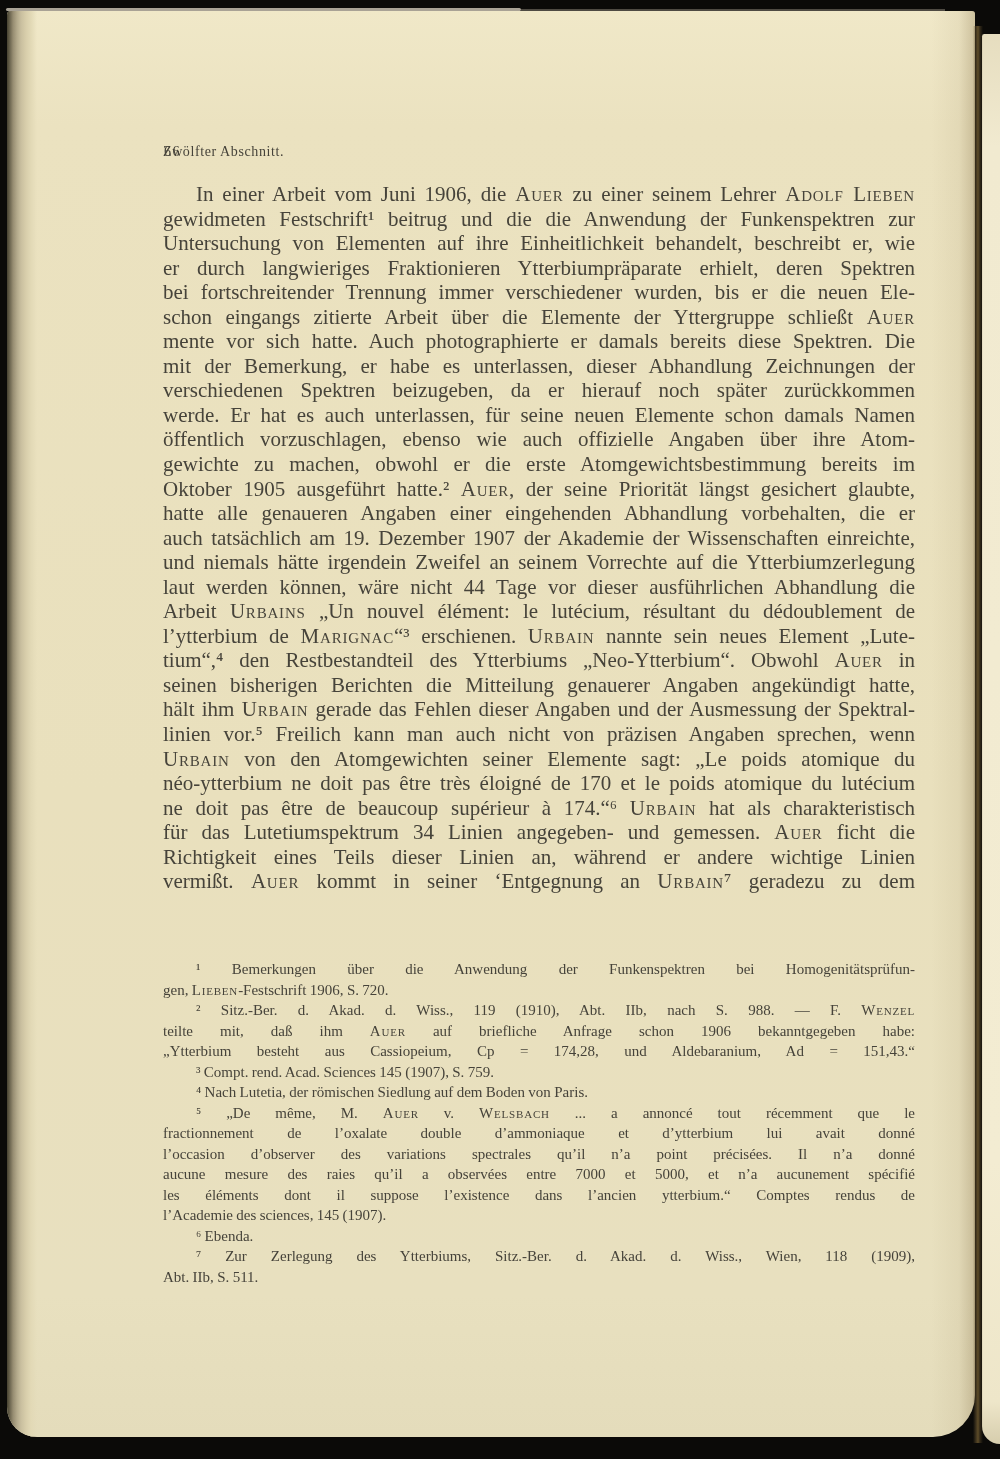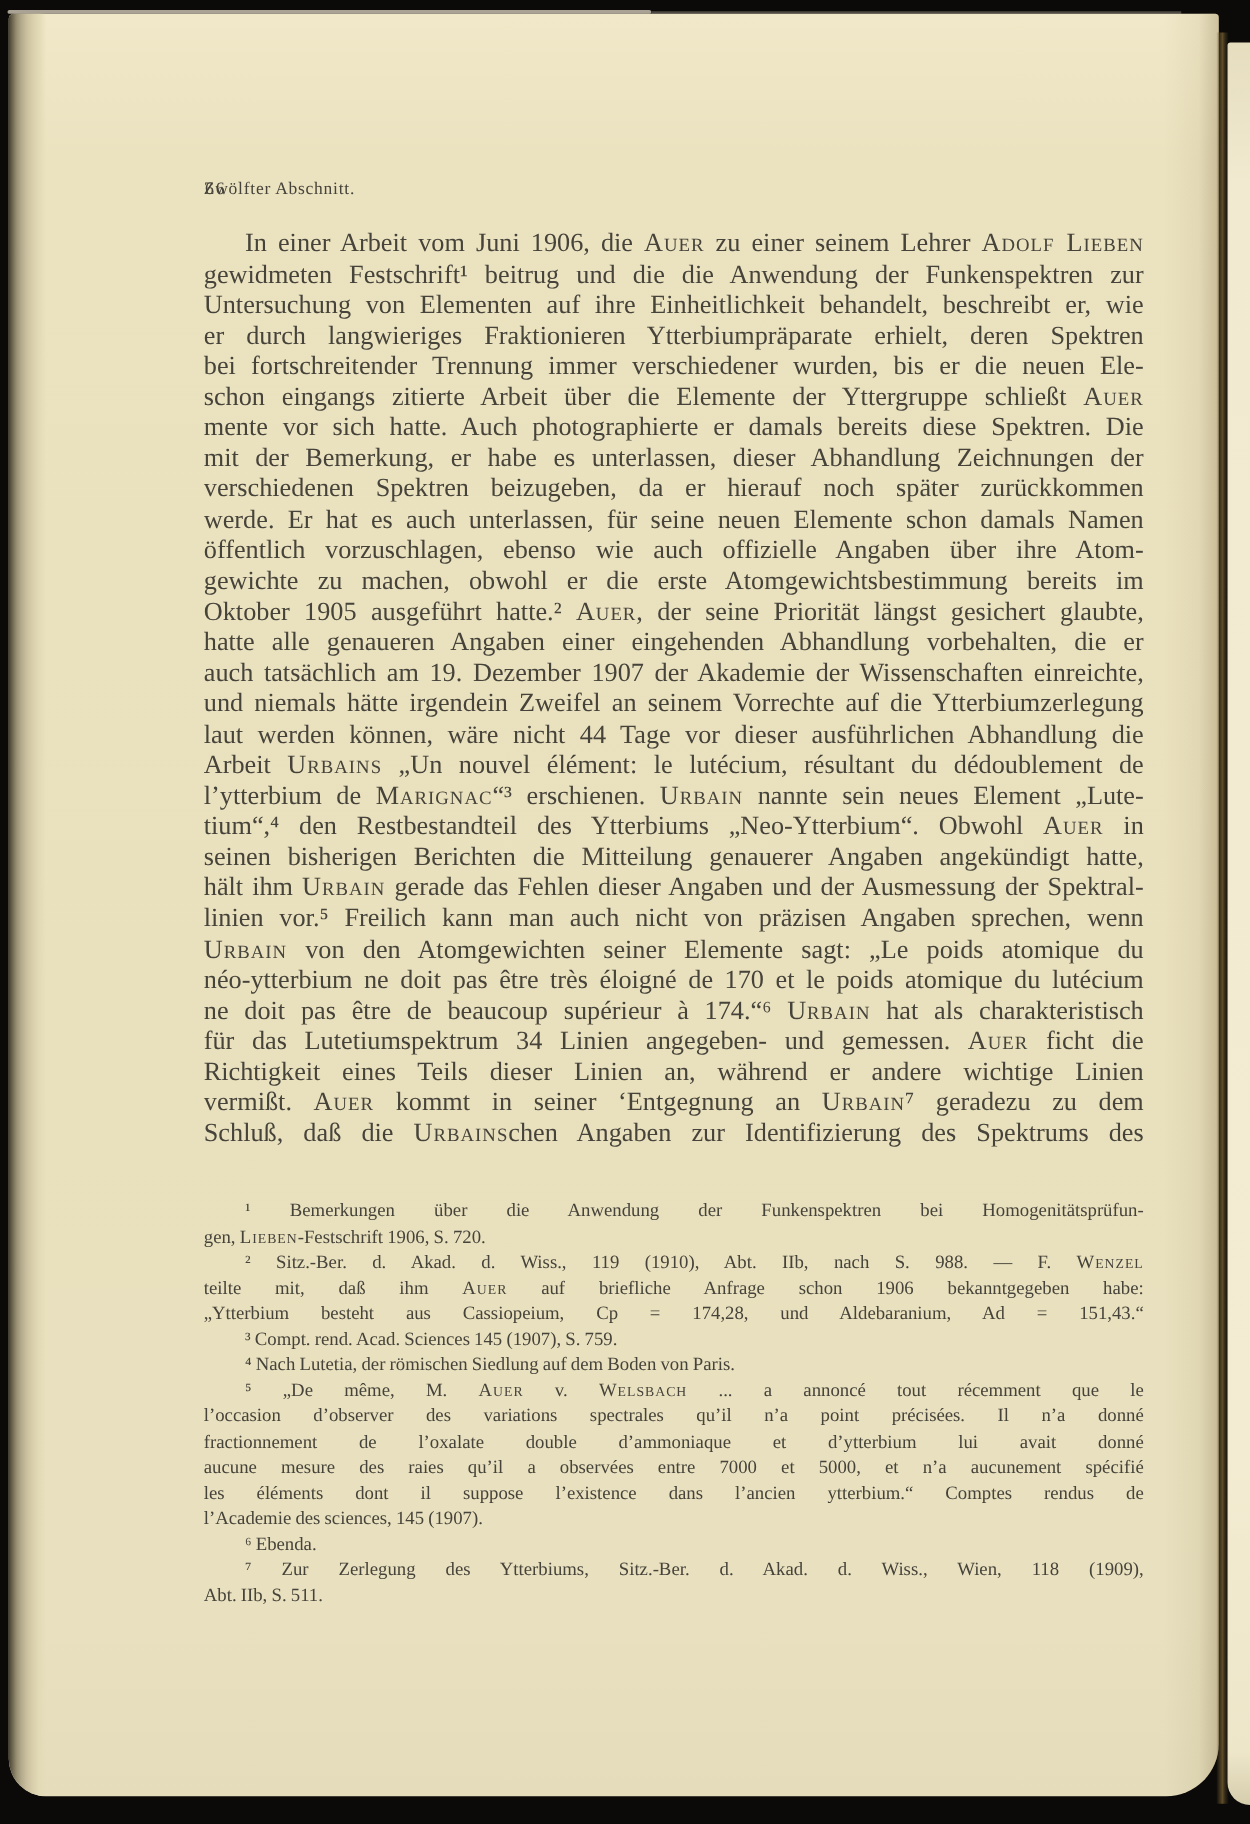--- a/index.html
+++ b/index.html
@@ -79,33 +79,32 @@
       <div class="ln">tium“,⁴ den Restbestandteil des Ytterbiums „Neo-Ytterbium“. Obwohl <span class="sc">Auer</span> in</div>
       <div class="ln">seinen bisherigen Berichten die Mitteilung genauerer Angaben angekündigt hatte,</div>
       <div class="ln">hält ihm <span class="sc">Urbain</span> gerade das Fehlen dieser Angaben und der Ausmessung der Spektral-</div>
       <div class="ln">linien vor.⁵ Freilich kann man auch nicht von präzisen Angaben sprechen, wenn</div>
       <div class="ln"><span class="sc">Urbain</span> von den Atomgewichten seiner Elemente sagt: „Le poids atomique du</div>
       <div class="ln">néo-ytterbium ne doit pas être très éloigné de 170 et le poids atomique du lutécium</div>
       <div class="ln">ne doit pas être de beaucoup supérieur à 174.“⁶ <span class="sc">Urbain</span> hat als charakteristisch</div>
       <div class="ln">für das Lutetiumspektrum 34 Linien angegeben- und gemessen. <span class="sc">Auer</span> ficht die</div>
       <div class="ln">Richtigkeit eines Teils dieser Linien an, während er andere wichtige Linien</div>
       <div class="ln">vermißt. <span class="sc">Auer</span> kommt in seiner ‘Entgegnung an <span class="sc">Urbain</span>⁷ geradezu zu dem</div>
-      <div class="ln">Schluß, daß die <span class="sc"><span class="sc">Urbain</span>s</span>chen Angaben zur Identifizierung des Spektrums des</div>
     </div>
   <div class="fnotes">
       <div class="ln ind">¹ Bemerkungen über die Anwendung der Funkenspektren bei Homogenitätsprüfun-</div>
       <div class="ln end">gen, <span class="sc">Lieben</span>-Festschrift 1906, S. 720.</div>
       <div class="ln ind">² Sitz.-Ber. d. Akad. d. Wiss., 119 (1910), Abt. IIb, nach S. 988. — F. <span class="sc">Wenzel</span></div>
       <div class="ln">teilte mit, daß ihm <span class="sc">Auer</span> auf briefliche Anfrage schon 1906 bekanntgegeben habe:</div>
       <div class="ln">„Ytterbium besteht aus Cassiopeium, Cp = 174,28, und Aldebaranium, Ad = 151,43.“</div>
       <div class="ln ind end">³ Compt. rend. Acad. Sciences 145 (1907), S. 759.</div>
       <div class="ln ind end">⁴ Nach Lutetia, der römischen Siedlung auf dem Boden von Paris.</div>
       <div class="ln ind">⁵ „De même, M. <span class="sc">Auer</span> v. <span class="sc">Welsbach</span> ... a annoncé tout récemment que le</div>
+      <div class="ln">fractionnement de l’oxalate double d’ammoniaque et d’ytterbium lui avait donné</div>
       <div class="ln">l’occasion d’observer des variations spectrales qu’il n’a point précisées. Il n’a donné</div>
-      <div class="ln">fractionnement de l’oxalate double d’ammoniaque et d’ytterbium lui avait donné</div>
       <div class="ln">aucune mesure des raies qu’il a observées entre 7000 et 5000, et n’a aucunement spécifié</div>
       <div class="ln">les éléments dont il suppose l’existence dans l’ancien ytterbium.“ Comptes rendus de</div>
       <div class="ln end">l’Academie des sciences, 145 (1907).</div>
       <div class="ln ind end">⁶ Ebenda.</div>
       <div class="ln ind">⁷ Zur Zerlegung des Ytterbiums, Sitz.-Ber. d. Akad. d. Wiss., Wien, 118 (1909),</div>
       <div class="ln end">Abt. IIb, S. 511.</div>
     </div>
 </div>
 
 <div class="next"></div>

